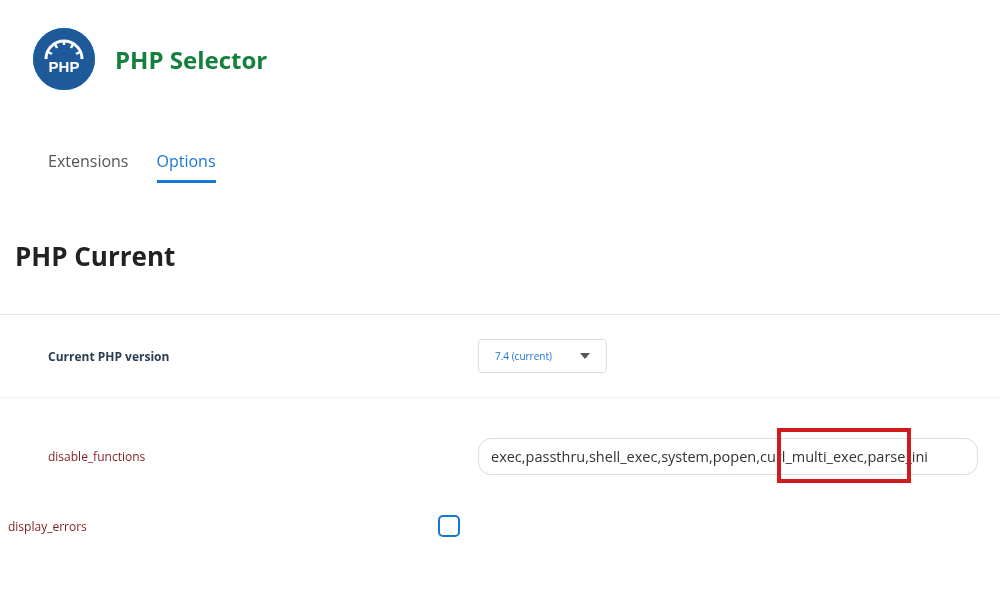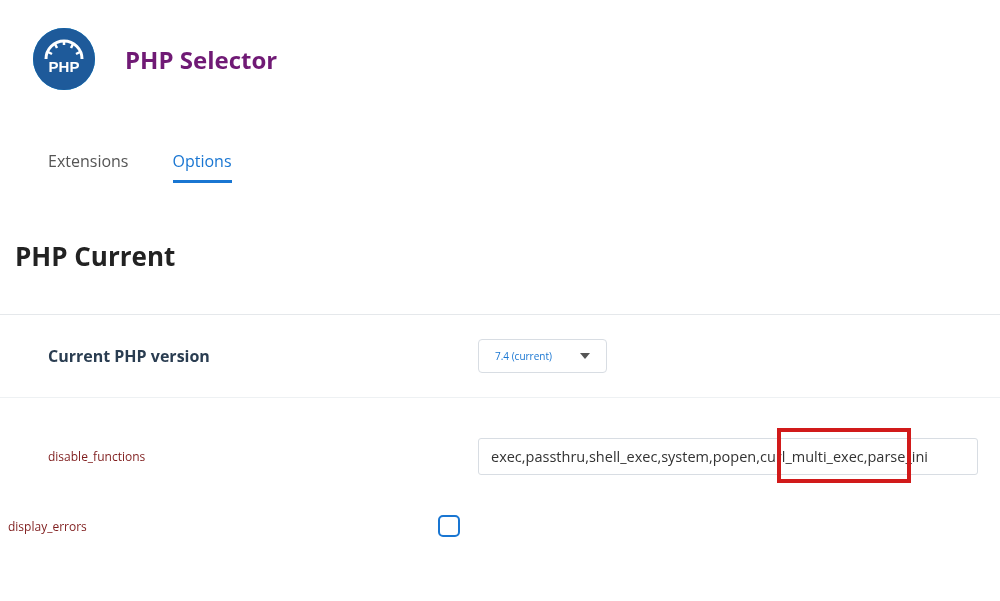--- a/index.html
+++ b/index.html
@@ -31,26 +31,25 @@
       justify-content: center;
       position: relative;
     }
     .php-icon-svg {
       width: 62px;
       height: 62px;
     }
     .page-title {
       font-size: 24px;
       font-weight: 700;
-      color: #701a75;
-      margin-left: 10px;
+      color: #15803d;
     }
     .tabs {
       display: flex;
-      gap: 44px;
+      gap: 28px;
       padding: 60px 0 0 48px;
       border-bottom: none;
       align-items: flex-end;
     }
     .tab {
       font-size: 16px;
       padding-bottom: 8px;
       cursor: pointer;
       color: #555;
       border-bottom: 3px solid transparent;
@@ -71,21 +70,21 @@
       border-top: 1px solid #e5e8eb;
       margin: 40px 0 0 0;
     }
     .option-row {
       display: flex;
       align-items: center;
       padding: 24px 0 24px 48px;
     }
     .option-row.bold .option-label {
       font-weight: 700;
-      font-size: 16px;
+      font-size: 12px;
       color: #2a3d51;
     }
     .option-label {
       flex: 0 0 430px;
       font-size: 12px;
       color: #7f1d1d;
     }
     .version-select {
       display: inline-flex;
       align-items: center;
@@ -108,21 +107,21 @@
       border: none;
       border-top: 1px solid #eef1f3;
       margin: 0;
     }
     .input-wrap {
       position: relative;
       display: inline-block;
     }
     .text-input {
       border: 1px solid #d8dde3;
-      border-radius: 3px;
+      border-radius: 13px;
       padding: 8px 12px;
       font-size: 14.5px;
       color: #333;
       width: 500px;
       font-family: inherit;
     }
     .highlight-box {
       position: absolute;
       border: 4px solid #d11a1a;
       background: transparent;

